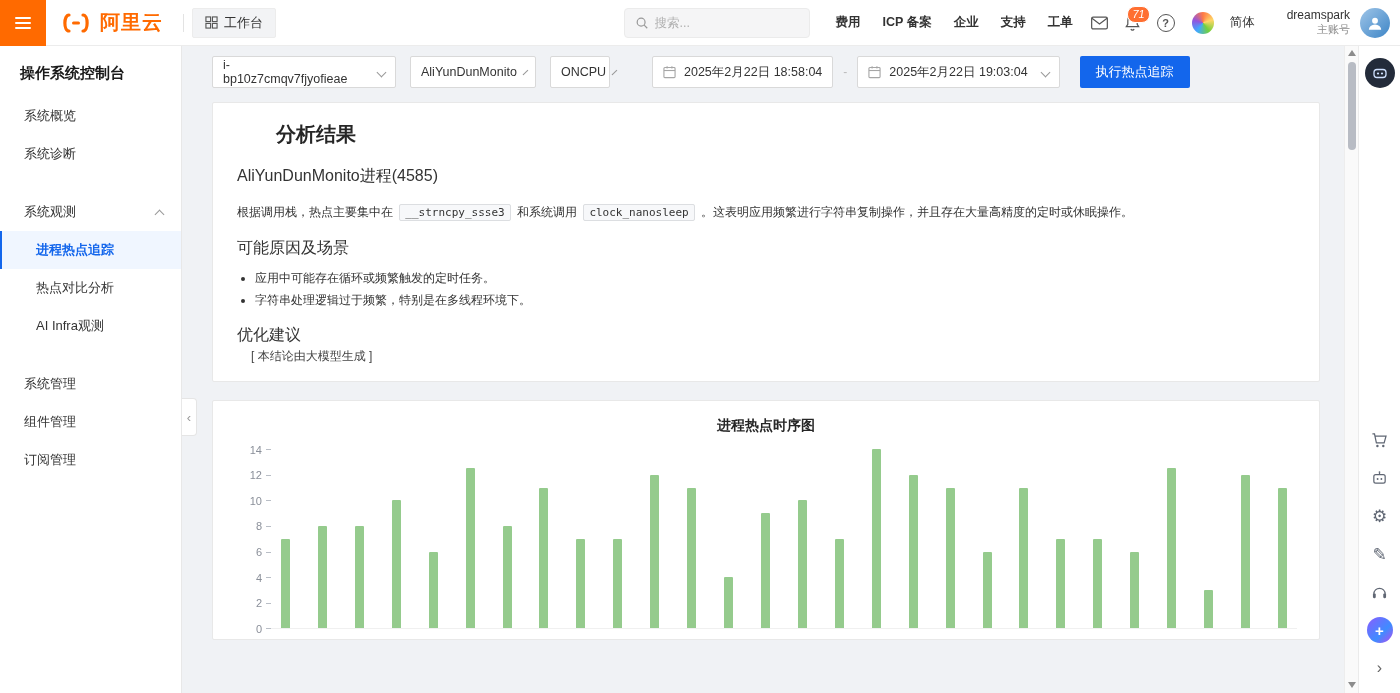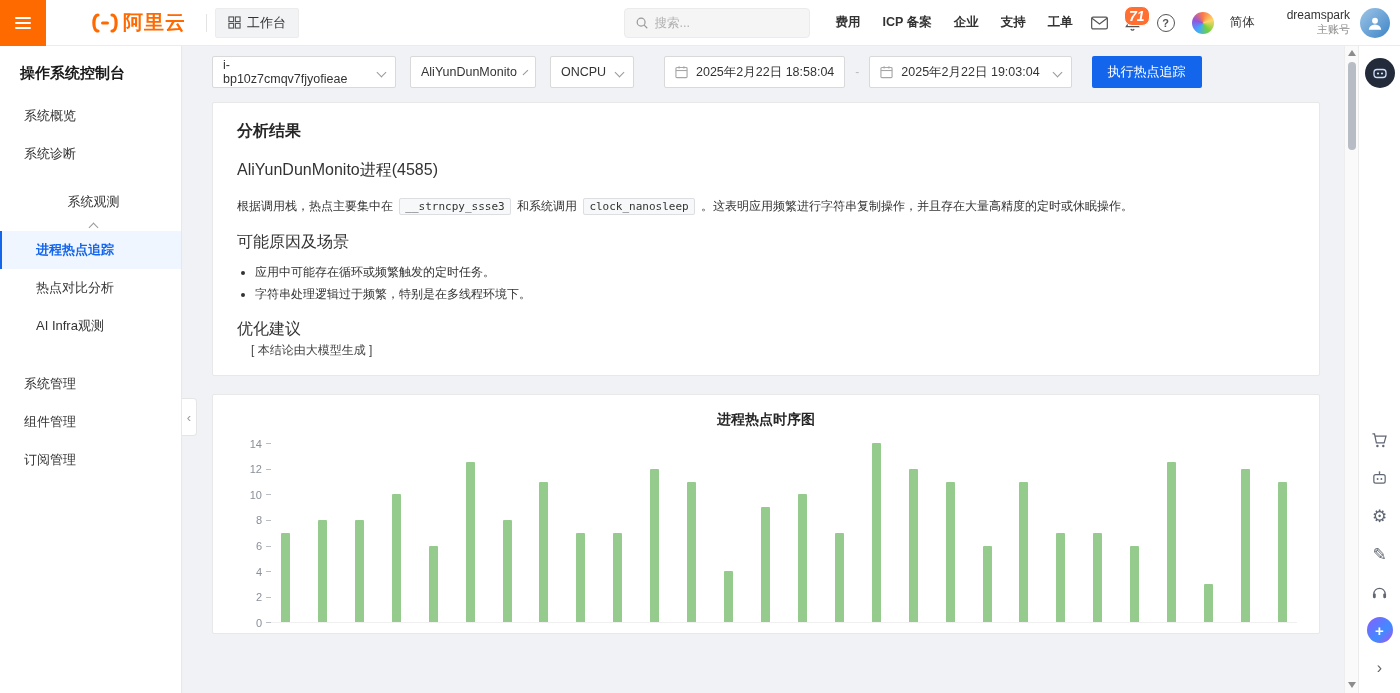--- a/index.html
+++ b/index.html
@@ -2,71 +2,71 @@
 <html><head>
 <meta charset="utf-8">
 <style>
   *{margin:0;padding:0;box-sizing:border-box;font-family:"Liberation Sans","DejaVu Sans",sans-serif;}
   html,body{width:1400px;height:693px;overflow:hidden;background:#f0f2f5;}
 
   
   .topbar{height:46px;background:#fff;display:flex;align-items:center;border-bottom:1px solid #ececec;position:relative;z-index:10;}
   .burger{width:46px;height:46px;background:#FF6A00;display:flex;flex-direction:column;gap:3px;align-items:center;justify-content:center;cursor:pointer;flex:0 0 46px;}
   .burger b{display:block;width:16px;height:2px;background:#fff;border-radius:1px;}
-  .logo{display:flex;align-items:center;gap:2px;padding:0 12px 0 14px;margin-left:29px;}
+  .logo{display:flex;align-items:center;gap:8px;padding:0 12px 0 14px;}
   .logo-text{color:#FF6A00;font-size:20px;font-weight:700;letter-spacing:1px;}
   .vdiv{width:1px;height:18px;background:#e3e3e3;margin:0 8px;}
   .workbench{display:flex;align-items:center;gap:6px;background:#f2f3f5;border:1px solid #ececec;height:30px;padding:0 12px;font-size:13px;color:#333;border-radius:2px;cursor:pointer;}
   .tb-spacer{flex:1;}
   .search{display:flex;align-items:center;gap:6px;width:186px;height:30px;background:#f5f5f6;border:1px solid #ebebeb;border-radius:4px;padding:0 10px;margin-right:26px;}
   .search input{border:none;background:transparent;outline:none;font-size:12.5px;color:#333;width:130px;}
   .search input::placeholder{color:#b0b0b0;}
   .topnav{display:flex;align-items:center;gap:22px;margin-right:18px;font-weight:bold;}
   .topnav-item{font-size:12.5px;color:#333;cursor:pointer;white-space:nowrap;}
   .tb-icons{display:flex;align-items:center;gap:17px;margin-right:16px;}
   .tb-icon{position:relative;display:flex;align-items:center;justify-content:center;cursor:pointer;}
-  .badge{position:absolute;top:-8px;right:-10px;background:#ff6f31;color:#fff;font-size:14px;line-height:1;padding:2px 4px;border-radius:8px;border:1px solid #fff;font-weight:700;}
+  .badge{position:absolute;top:-8px;right:-10px;background:#ff6f31;color:#fff;font-size:11px;line-height:1;padding:2px 4px;border-radius:8px;border:1px solid #fff;font-weight:400;}
   .help-circle{width:18px;height:18px;border:1.3px solid #555;border-radius:50%;color:#555;font-size:11px;font-weight:700;display:flex;align-items:center;justify-content:center;}
   .community{width:22px;height:22px;border-radius:50%;background:conic-gradient(#ff7a45,#ffd666,#73d13d,#40a9ff,#9254de,#ff7a45);}
   .locale{font-size:12.5px;color:#333;margin-right:32px;cursor:pointer;}
   .account{display:flex;flex-direction:column;align-items:flex-end;margin-right:10px;line-height:1.25;}
   .account .nm{font-size:12px;color:#333;}
   .account .tp{font-size:11px;color:#888;}
   .avatar{width:30px;height:30px;border-radius:50%;background:linear-gradient(135deg,#9fc5e8,#3d85c6);display:flex;align-items:center;justify-content:center;margin-right:10px;cursor:pointer;overflow:hidden;}
 
   
   .shell{display:flex;height:647px;position:relative;}
 
   
   .sidebar{width:182px;background:#fff;border-right:1px solid #e8e8e8;padding-top:18px;flex:0 0 182px;}
   .side-title{font-size:15px;font-weight:700;color:#1a1a1a;padding:0 0 14px 20px;font-family:Liberation Mono, monospace;}
   .side-item{height:38px;display:flex;align-items:center;justify-content:space-between;padding:0 18px 0 24px;font-size:13px;color:#333;cursor:pointer;position:relative;}
   .side-item.section{margin-top:20px;}
-  .side-item.group{margin-top:20px;flex-direction:column;}
+  .side-item.group{margin-top:20px;}
   .side-item.sub{padding-left:36px;}
   .side-item.active{color:#1366EC;font-weight:700;background:#f0f6ff;}
   .side-item.active::before{content:"";position:absolute;left:0;top:0;bottom:0;width:2px;background:#1366EC;}
   .chev{display:inline-block;width:7px;height:7px;border-right:1.5px solid #999;border-bottom:1.5px solid #999;transform:rotate(45deg);}
   .chev.up{transform:rotate(-135deg);margin-top:4px;}
   .collapse-handle{position:absolute;left:182px;top:352px;width:15px;height:38px;background:#fff;border:1px solid #e5e5e5;border-left:none;border-radius:0 4px 4px 0;display:flex;align-items:center;justify-content:center;color:#999;font-size:13px;cursor:pointer;z-index:5;}
 
   
   .main{flex:1;padding:10px 24px 0 30px;overflow:hidden;}
   .filters{display:flex;align-items:center;gap:14px;}
   .select{height:32px;background:#fff;border:1px solid #d9d9d9;border-radius:2px;display:flex;align-items:center;justify-content:space-between;padding:0 10px;font-size:12.5px;color:#333;cursor:pointer;gap:8px;}
   .sel-instance{width:184px;gap:28px;}
   .sel-process{width:126px;}
-  .sel-mode{width:84px;margin-right:16px;text-align:right;}
+  .sel-mode{width:60px;margin-right:28px;text-align:right;}
   .datebox{height:32px;background:#fff;border:1px solid #d9d9d9;border-radius:2px;display:flex;align-items:center;gap:8px;padding:0 10px;font-size:12.5px;color:#333;cursor:pointer;}
   .date-sep{color:#bbb;font-size:12px;margin:0 -4px;}
   .run-btn{height:32px;background:#1366EC;color:#fff;border:none;border-radius:2px;font-size:13px;padding:0 16px;margin-left:6px;cursor:pointer;white-space:nowrap;}
 
   .panel{background:#fff;border:1px solid #e8e8e8;border-radius:2px;margin-top:14px;}
   .panel.analysis{padding:18px 24px 16px;}
-  .panel-title{font-size:16px;font-weight:700;color:#262626;}
+  .panel-title{font-size:20px;font-weight:700;color:#262626;margin-left:39px;}
   .proc-title{font-size:16px;color:#333;margin-top:18px;}
   .para{font-size:12px;color:#333;margin-top:14px;line-height:1.9;}
   .code{font-family:"DejaVu Sans Mono","Liberation Mono",monospace;font-size:11px;background:#f7f8fa;border:1px solid #dcdee1;border-radius:2px;padding:1px 5px;margin:0 3px;color:#333;}
   .sec-title{font-size:16px;color:#333;margin-top:14px;}
   ul.causes{margin:8px 0 0 18px;font-size:12px;color:#333;line-height:1.85;}
   ol.suggestions{margin:8px 0 0 20px;font-size:12px;color:#333;line-height:1.8;}
   .footnote{font-size:12px;color:#444;margin-top:2px;margin-left:14px;}
 
   .panel.chart{padding:16px 22px 10px;margin-top:18px;}
   .chart-title{text-align:center;font-size:14px;font-weight:700;color:#262626;}

